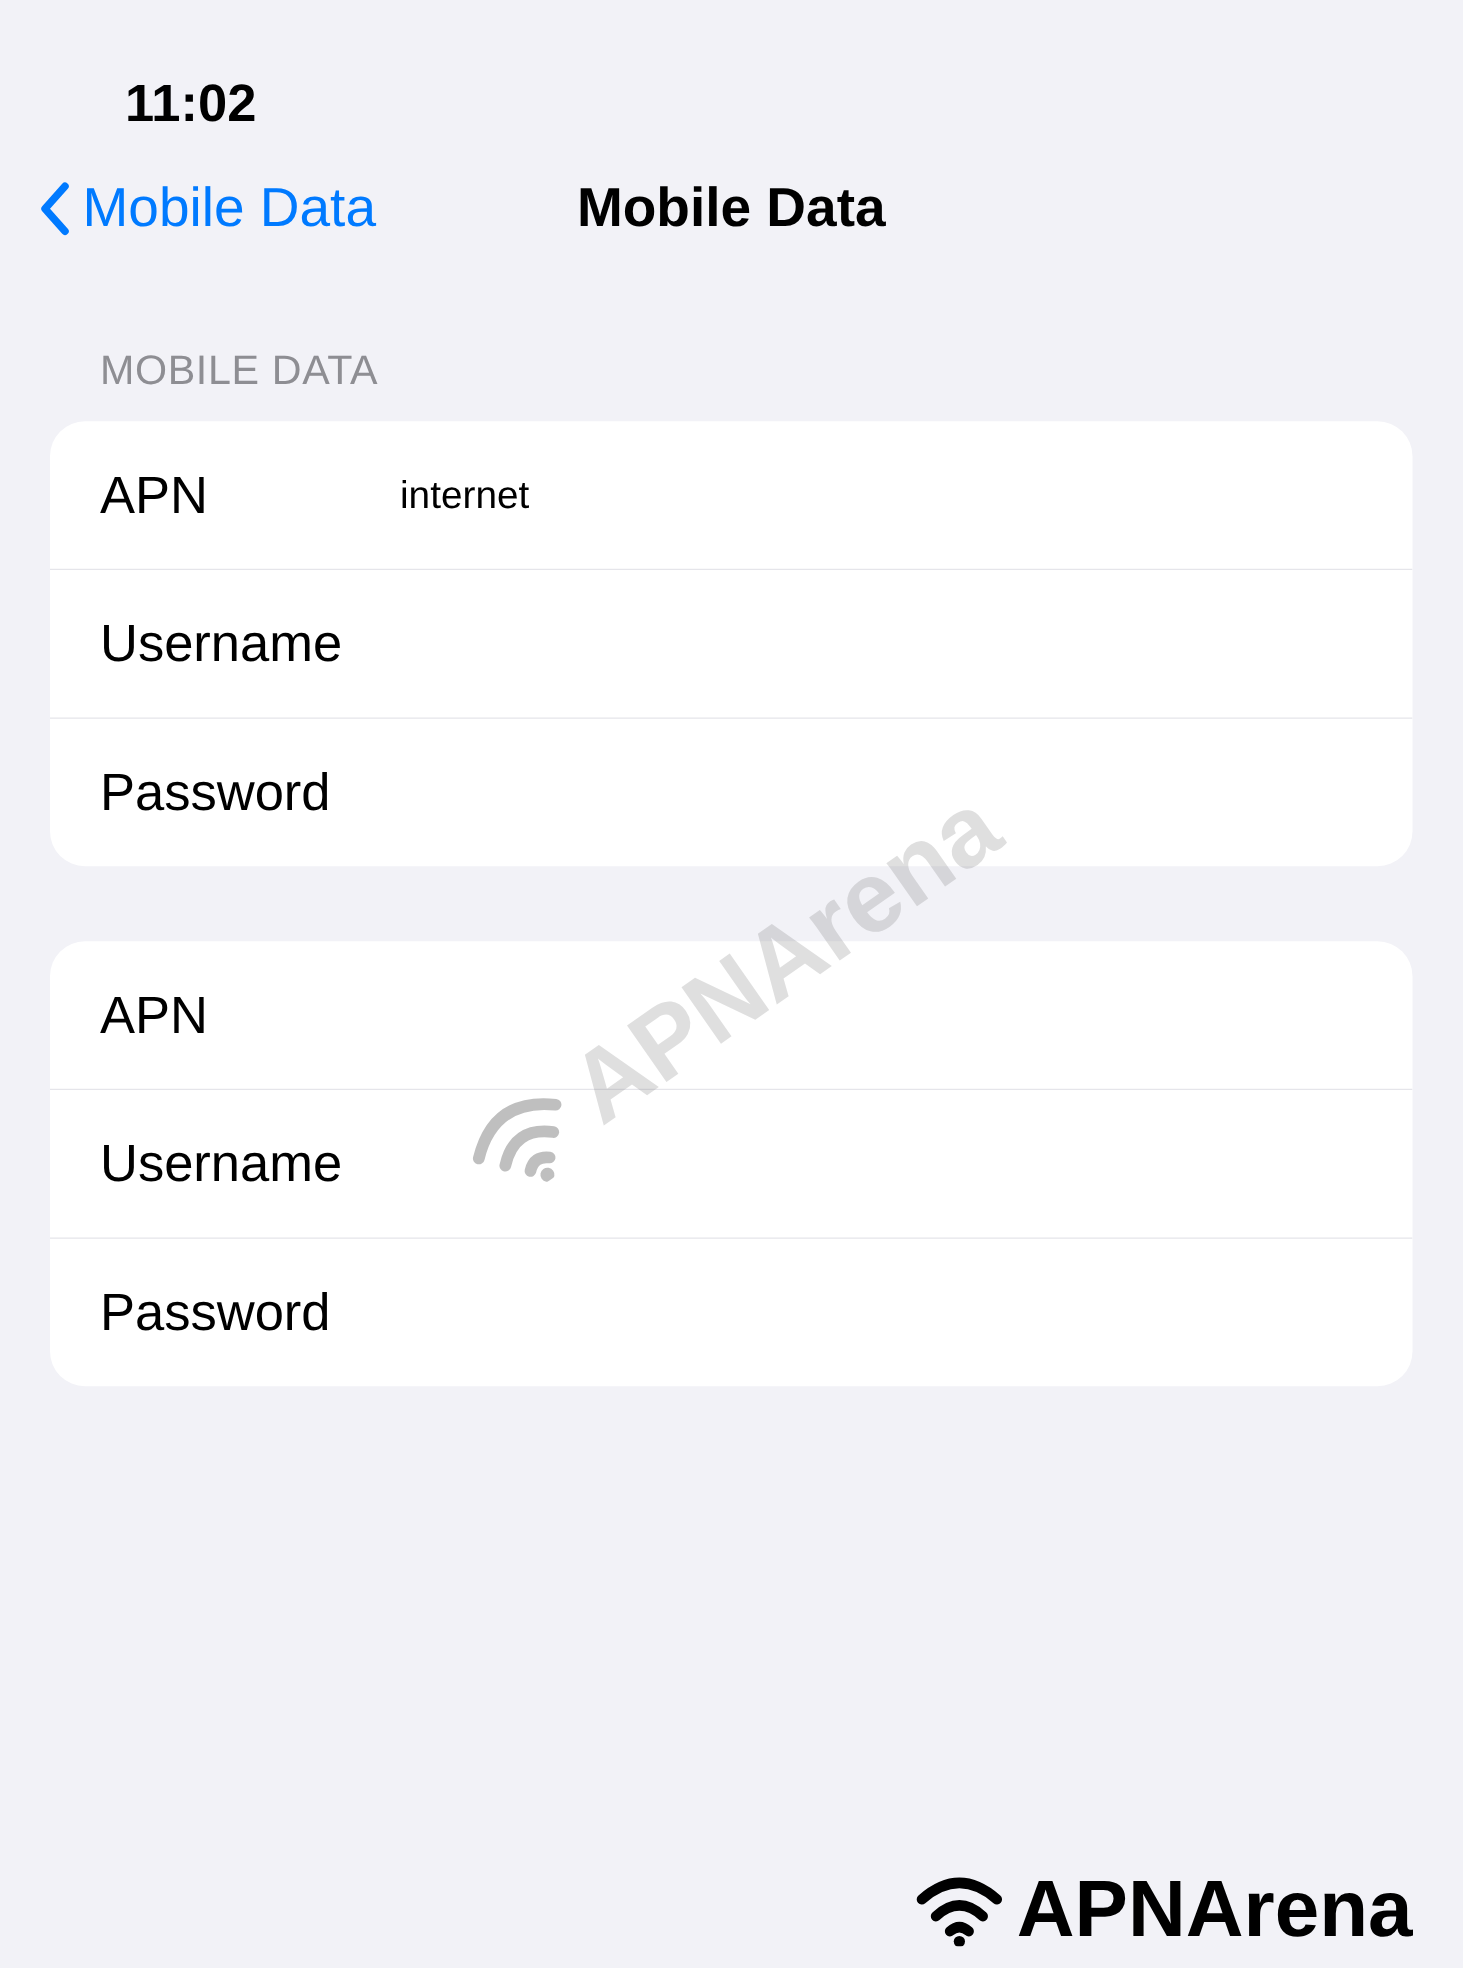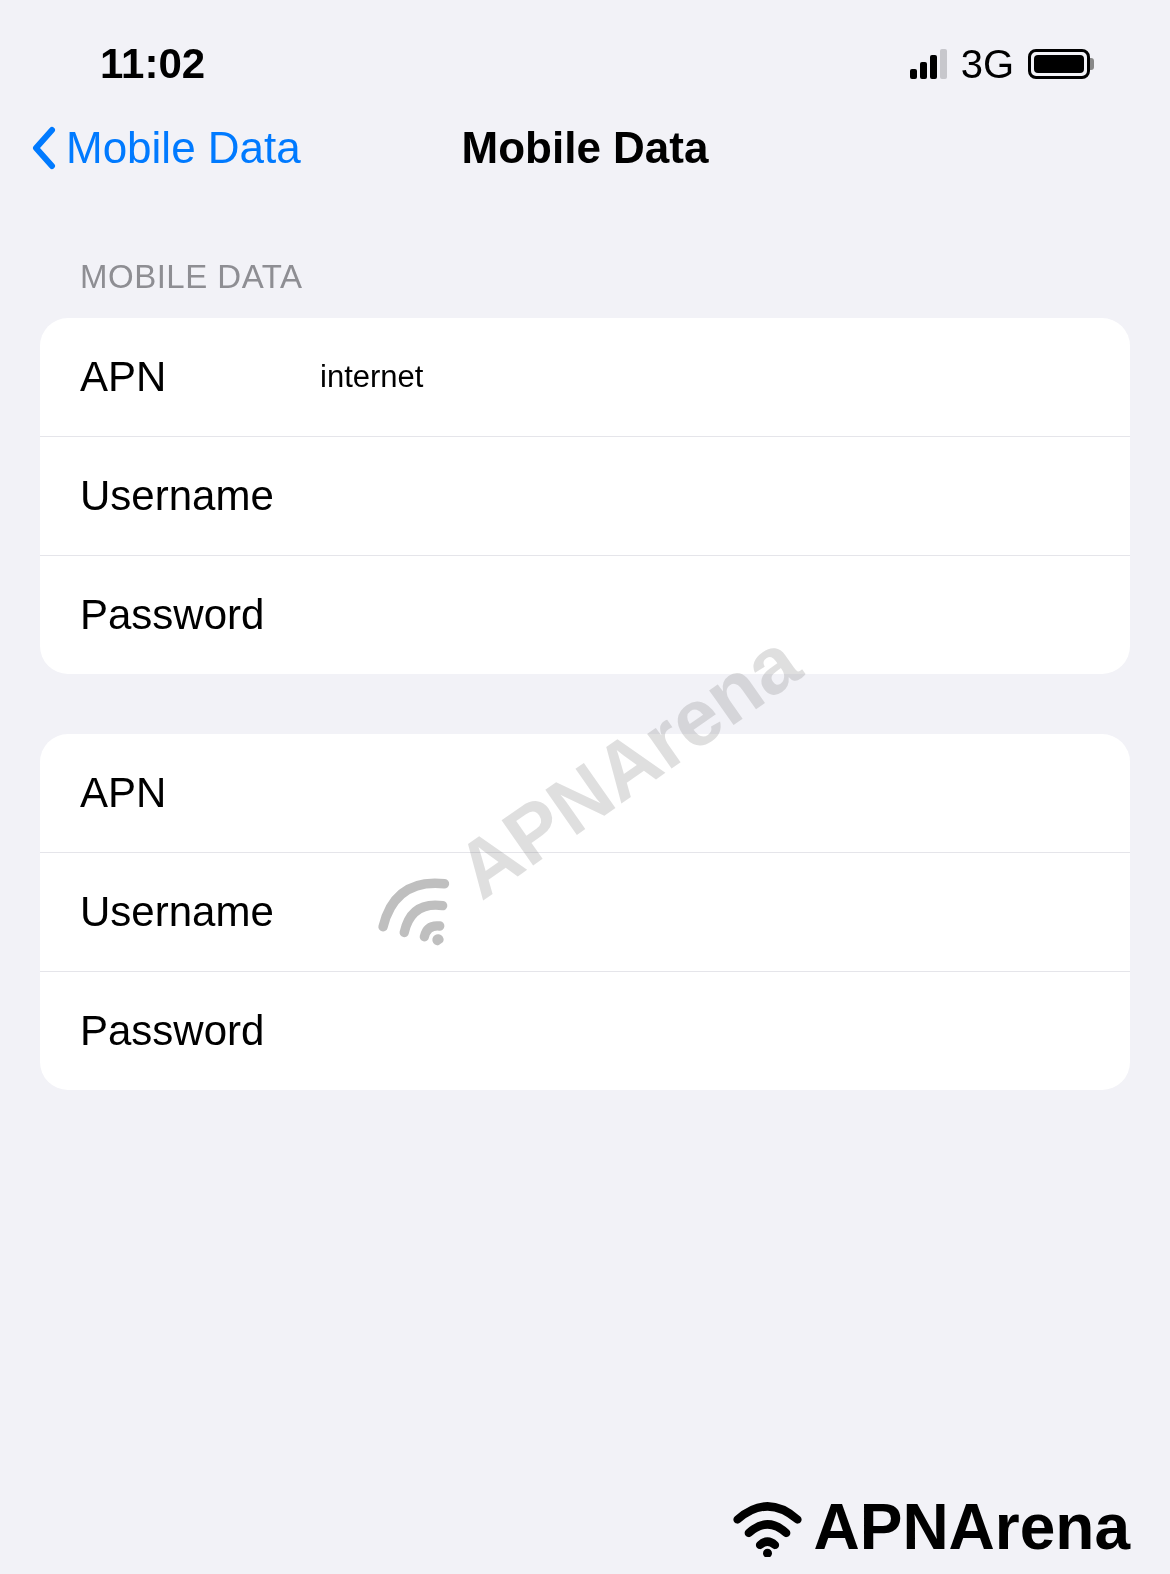--- a/index.html
+++ b/index.html
@@ -13,21 +13,21 @@
       width: 1170px;
       height: 1574px;
       background: #f2f2f7;
       position: relative;
       overflow: hidden;
     }
     .status-bar {
       display: flex;
       justify-content: space-between;
       align-items: center;
-      padding: 40px 80px 30px 100px;
+      padding: 59px 80px 30px 100px;
     }
     .status-time {
       font-size: 42px;
       font-weight: 600;
       color: #000;
     }
     .status-right {
       display: flex;
       align-items: center;
       gap: 14px;
@@ -188,32 +188,20 @@
     .watermark-bottom svg {
       width: 75px;
       height: 60px;
     }
   </style>
 </head>
 <body>
 
 <div class="status-bar">
   <div class="status-time">11:02</div>
-  <div class="status-right">
-    <div class="signal-bars">
-      <div class="bar bar1"></div>
-      <div class="bar bar2"></div>
-      <div class="bar bar3"></div>
-      <div class="bar bar4"></div>
-    </div>
-    <div class="network-type">3G</div>
-    <div class="battery">
-      <div class="battery-level"></div>
-    </div>
-  </div>
 </div>
 
 <div class="nav-bar">
   <div class="back-button">
     <svg class="chevron-left" viewBox="0 0 28 44" fill="none">
       <path d="M22 4 L6 22 L22 40" stroke="#007aff" stroke-width="6" stroke-linecap="round" stroke-linejoin="round"></path>
     </svg>
     <span>Mobile Data</span>
   </div>
   <div class="nav-title">Mobile Data</div>

